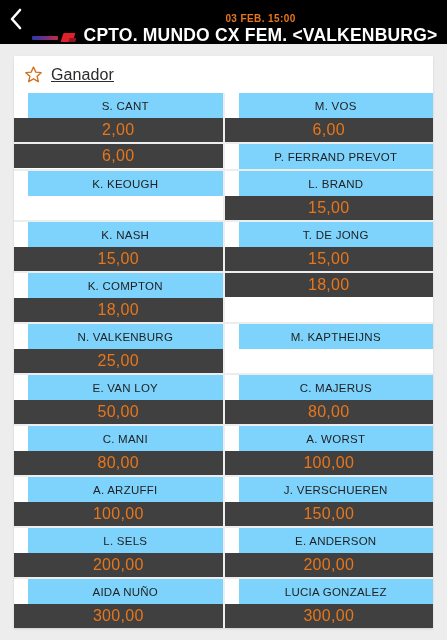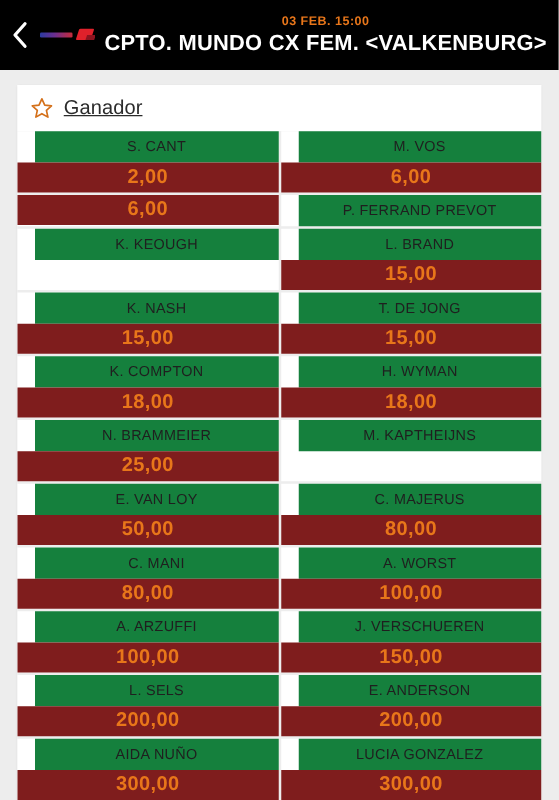--- a/index.html
+++ b/index.html
@@ -5,24 +5,24 @@
   html,body{margin:0;padding:0;}
   body{
     width:447px;height:640px;overflow:hidden;
     background:#ededed;
     font-family:"Liberation Sans", sans-serif;
     -webkit-font-smoothing:antialiased;
   }
   
   .topbar{
     position:relative;
-    height:56px;
+    height:44px;
     background:#000;
     display:flex;
-    align-items:center;
+    align-items:flex-end;
     overflow:hidden;
   }
   .back-btn{
     width:32px;height:50px;
     display:flex;align-items:center;justify-content:center;
     flex:0 0 auto;
     cursor:pointer;
   }
   .back-btn svg{display:block;}
   .brand-logo{
@@ -115,37 +115,37 @@
     flex:1 1 50%;
     min-width:0;
     background:#ffffff;
     cursor:pointer;
   }
   .sel-name{
     height:25px;
     display:flex;
     align-items:center;
     justify-content:center;
-    background:#15803d;
+    background:#7dd3fc;
     font-size:11.5px;
     color:#1f1f1f;
     letter-spacing:0.25px;
     white-space:nowrap;
     overflow:hidden;
     margin-left:14px;
   }
   .sel-odd{
     height:24px;
     display:flex;
     align-items:center;
     justify-content:center;
-    background:#7f1d1d;
+    background:#404040;
     color:#e8761a;
     font-size:16px;
-    font-weight:bold;
+    font-weight:normal;
     letter-spacing:0.3px;
   }
 </style>
 </head>
 <body>
 
 <div class="topbar">
   <div class="back-btn">
     <span>
       <svg width="16" height="24" viewBox="0 0 16 24" fill="none">
@@ -211,27 +211,26 @@
             <div class="sel-name">T. DE JONG</div>
             <div class="sel-odd">15,00</div>
           </div>
         </div>
         <div class="odds-row">
           <div class="odds-cell">
             <div class="sel-name">K. COMPTON</div>
             <div class="sel-odd">18,00</div>
           </div>
           <div class="odds-cell">
-            <div class="sel-name">H. WYMAN</div>
             <div class="sel-odd">18,00</div>
           </div>
         </div>
         <div class="odds-row">
           <div class="odds-cell">
-            <div class="sel-name">N. BRAMMEIER</div>
+            <div class="sel-name">N. VALKENBURG</div>
             <div class="sel-odd">25,00</div>
           </div>
           <div class="odds-cell">
             <div class="sel-name">M. KAPTHEIJNS</div>
           </div>
         </div>
         <div class="odds-row">
           <div class="odds-cell">
             <div class="sel-name">E. VAN LOY</div>
             <div class="sel-odd">50,00</div>

